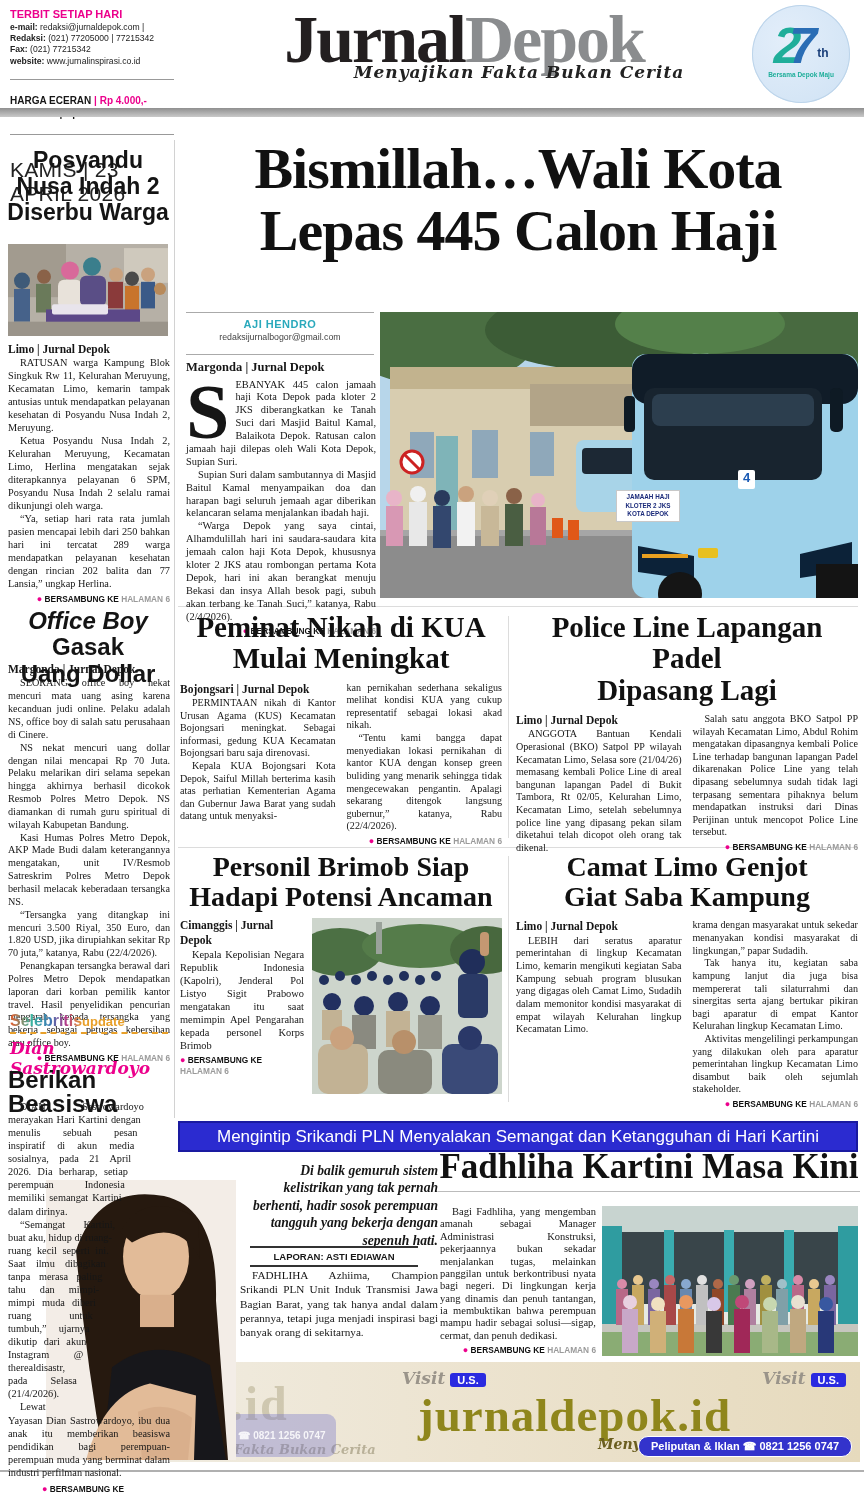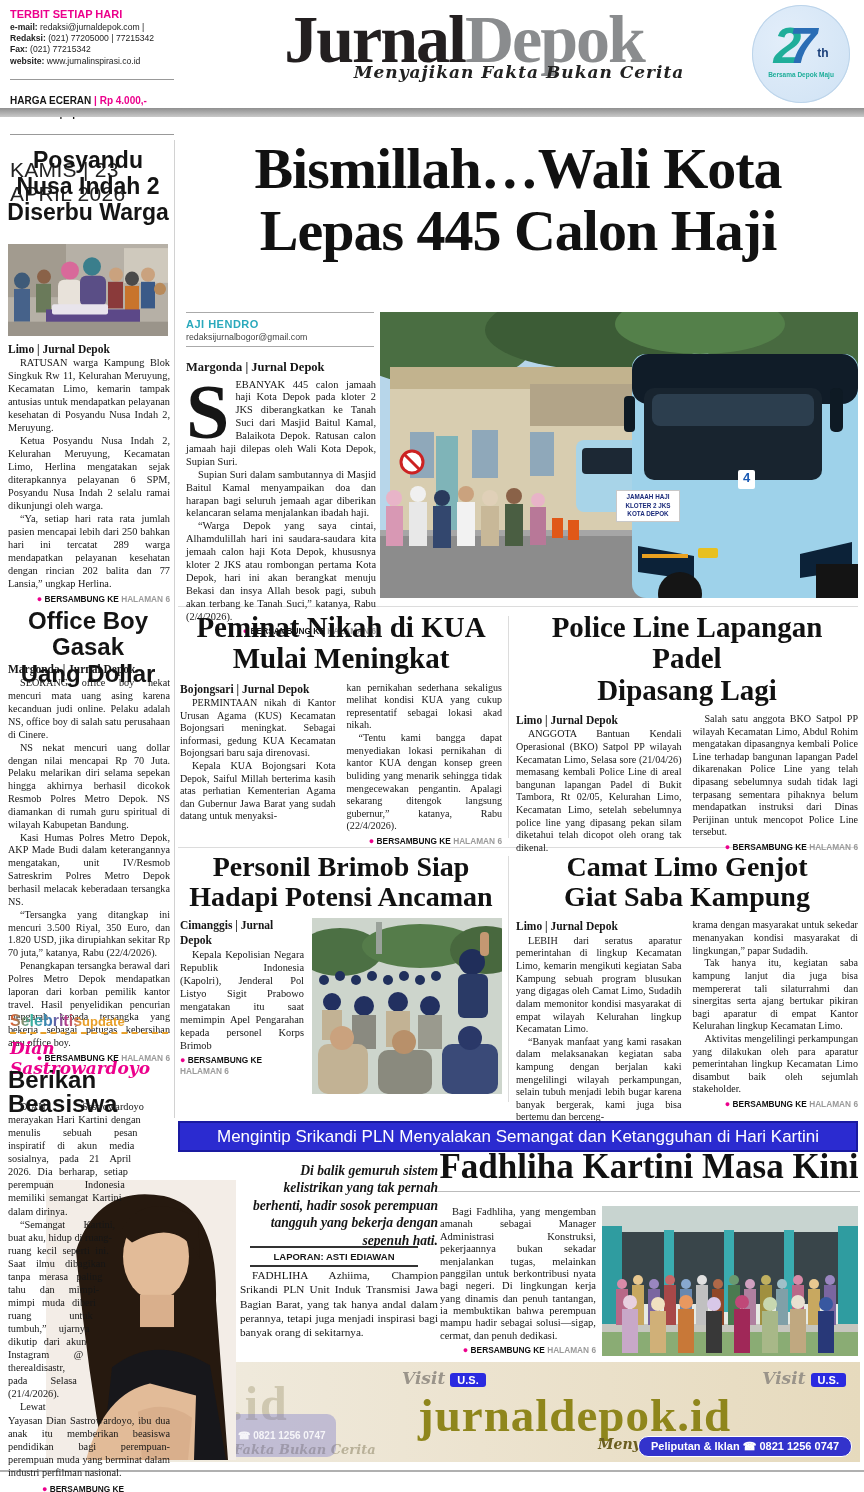--- a/index.html
+++ b/index.html
@@ -47,42 +47,42 @@
         font-weight:bold;color:#111;margin-top:3px;}
   .cont .dot{color:#ec008c;font-size:9px;}
   .cont .cp{color:#9a9a9a;}
   .cont.stack{line-height:1.5;}
 
   
   .posy-h{position:absolute;left:4px;top:148px;width:168px;font-size:23px;line-height:1.12;}
   .posy-photo{position:absolute;left:8px;top:244px;width:160px;height:92px;overflow:hidden;}
   .posy-text{position:absolute;left:8px;top:342px;width:162px;font-size:10.3px;line-height:1.26;}
   .office-h{position:absolute;left:2px;top:608px;width:172px;font-size:24px;line-height:1.1;}
-  .office-h .it{}
+  .office-h .it{font-style:italic;}
   .office-text{position:absolute;left:8px;top:662px;width:162px;font-size:10.2px;line-height:1.26;}
   .seleb{position:absolute;left:10px;top:1012px;width:158px;}
   .seleb-brand{font-family:"Liberation Sans",sans-serif;font-size:16px;font-weight:bold;
       background:linear-gradient(90deg,#e85a2a 0%,#3ab5a0 30%,#3a7ab5 55%,#b53a8a 78%,#e8a02a 100%);
       -webkit-background-clip:text;background-clip:text;color:transparent;}
   .seleb-suffix{color:#e8a02a;font-size:13px;font-weight:bold;font-family:"Liberation Sans",sans-serif;}
   .seleb-dash{border-top:2px dashed #e8a02a;margin:2px 0 4px;}
   .dian-name{color:#ec008c;font-size:17px;font-weight:bold;font-style:italic;
              font-family:"DejaVu Serif",serif;}
   .beasiswa-h{position:absolute;left:4px;top:1068px;width:168px;font-size:24px;line-height:1;text-align:left;padding-left:4px;}
   .dian-text{position:absolute;left:8px;top:1100px;width:162px;font-size:10.3px;line-height:1.27;z-index:4;}
   .dian-spacer{float:right;width:104px;height:252px;margin-top:54px;
                shape-outside:polygon(100% 0,100% 100%,6% 100%,78% 0);}
   .dian-cont{margin-top:4px;margin-right:46px;}
   .dian-photo{position:absolute;left:46px;top:1180px;width:190px;height:280px;z-index:3;overflow:hidden;}
 
   
   .lead-h{position:absolute;left:178px;top:138px;width:680px;font-size:58px;line-height:1.07;letter-spacing:-1px;}
-  .byline-box{position:absolute;left:186px;top:312px;width:188px;
+  .byline-box{position:absolute;left:186px;top:312px;width:188px;text-align:center;
               font-family:"Liberation Sans",sans-serif;border-top:1px solid #aaa;
-              border-bottom:1px solid #aaa;padding:5px 0 4px;}
+              border-bottom:1px solid #aaa;padding:5px 0 12px;}
   .byline-name{color:#2aa9bc;font-weight:bold;font-size:11px;letter-spacing:.5px;}
   .byline-email{font-size:8.8px;color:#444;margin-top:2px;}
   .lead-text{position:absolute;left:186px;top:360px;width:190px;font-size:10.4px;line-height:1.24;}
   .lead-text .dateline{font-size:12.5px;margin-bottom:3px;}
   .dropcap{float:left;font-size:78px;line-height:62px;padding:2px 6px 0 0;font-weight:bold;}
   .lead-photo{position:absolute;left:380px;top:312px;width:478px;height:286px;overflow:hidden;}
   .bus-sign{position:absolute;left:236px;top:178px;width:62px;background:#fff;border:1px solid #c8c8c8;
             text-align:center;font-family:"Liberation Sans",sans-serif;font-size:6.3px;font-weight:bold;
             color:#1a2a7a;line-height:1.35;padding:2px 0;}
   .bus-number{position:absolute;left:358px;top:158px;width:17px;height:19px;background:#fff;
@@ -414,21 +414,20 @@
 
   <div class="art camat">
     <div class="art-h2 sm h-serif">
       <div>Camat Limo Genjot</div>
       <div>Giat Saba Kampung</div>
     </div>
     <div class="twocol body-text">
       <div class="col">
         <div class="dateline">Limo | Jurnal Depok</div>
         <p>LEBIH dari seratus aparatur pemerintahan di lingkup Kecamatan Limo, kemarin mengikuti kegiatan Saba Kampung sebuah program blusukan yang digagas oleh Camat Limo, Sudadih dalam memonitor kondisi masyarakat di empat wilayah Kelurahan lingkup Kecamatan Limo.</p>
-        <p>“Banyak manfaat yang kami rasakan dalam melaksanakan kegiatan saba kampung dengan berjalan kaki mengelilingi wilayah perkampungan, selain tubuh menjadi lebih bugar karena banyak bergerak, kami juga  bisa bertemu dan berceng-</p>
       </div>
       <div class="col">
         <p style="text-indent:0;">krama dengan masyarakat untuk sekedar menanyakan kondisi masyarakat di lingkungan,” papar Sudadih.</p>
         <p>Tak hanya itu, kegiatan saba kampung lanjut dia juga bisa mempererat tali silaturrahmi dan sinergitas serta ajang bertukar pikiran bagi aparatur di empat Kantor Kelurahan lingkup Kecamatan Limo.</p>
         <p>Aktivitas mengelilingi perkampungan yang dilakukan oleh para aparatur pemerintahan lingkup Kecamatan Limo disambut baik oleh sejumlah stakeholder.</p>
         <div class="cont"><span class="dot">●</span> <span>BERSAMBUNG KE</span> <span class="cp">HALAMAN 6</span></div>
       </div>
     </div>
   </div>
 

